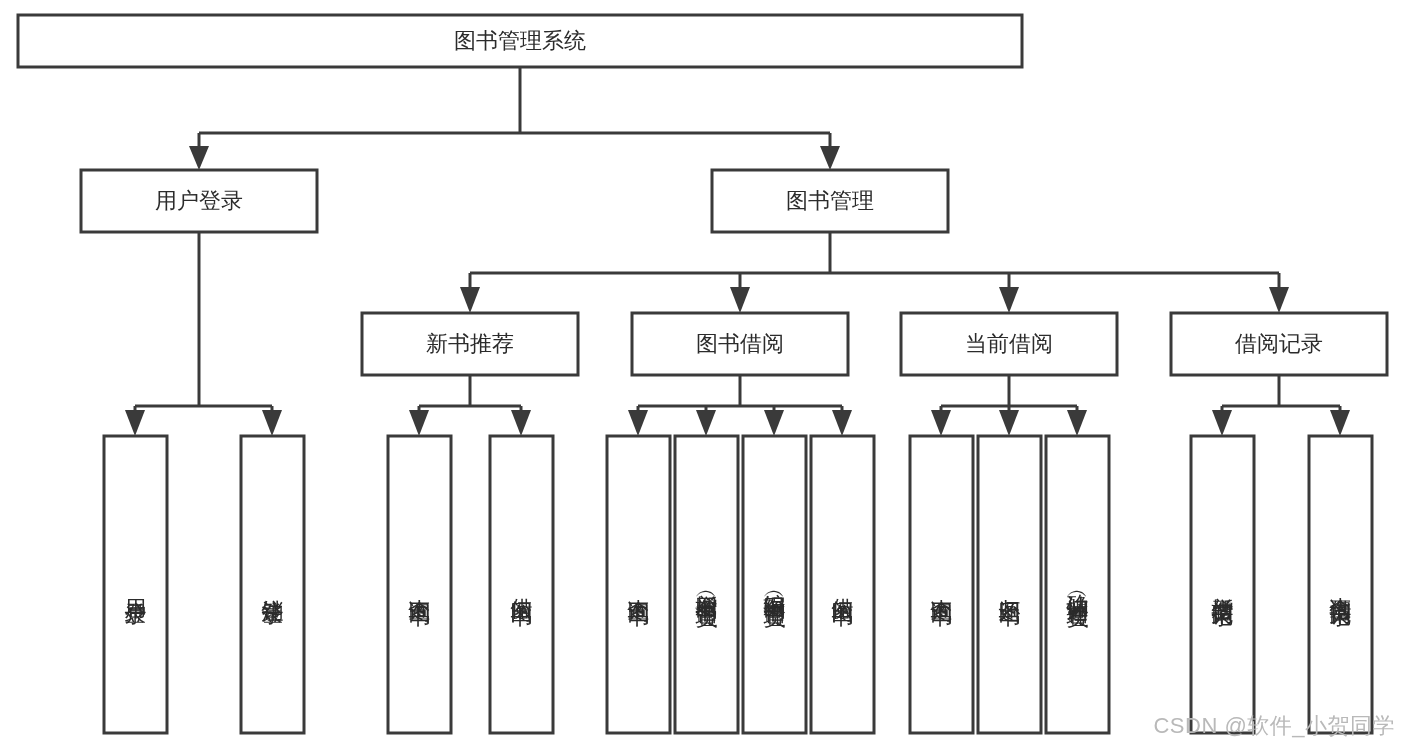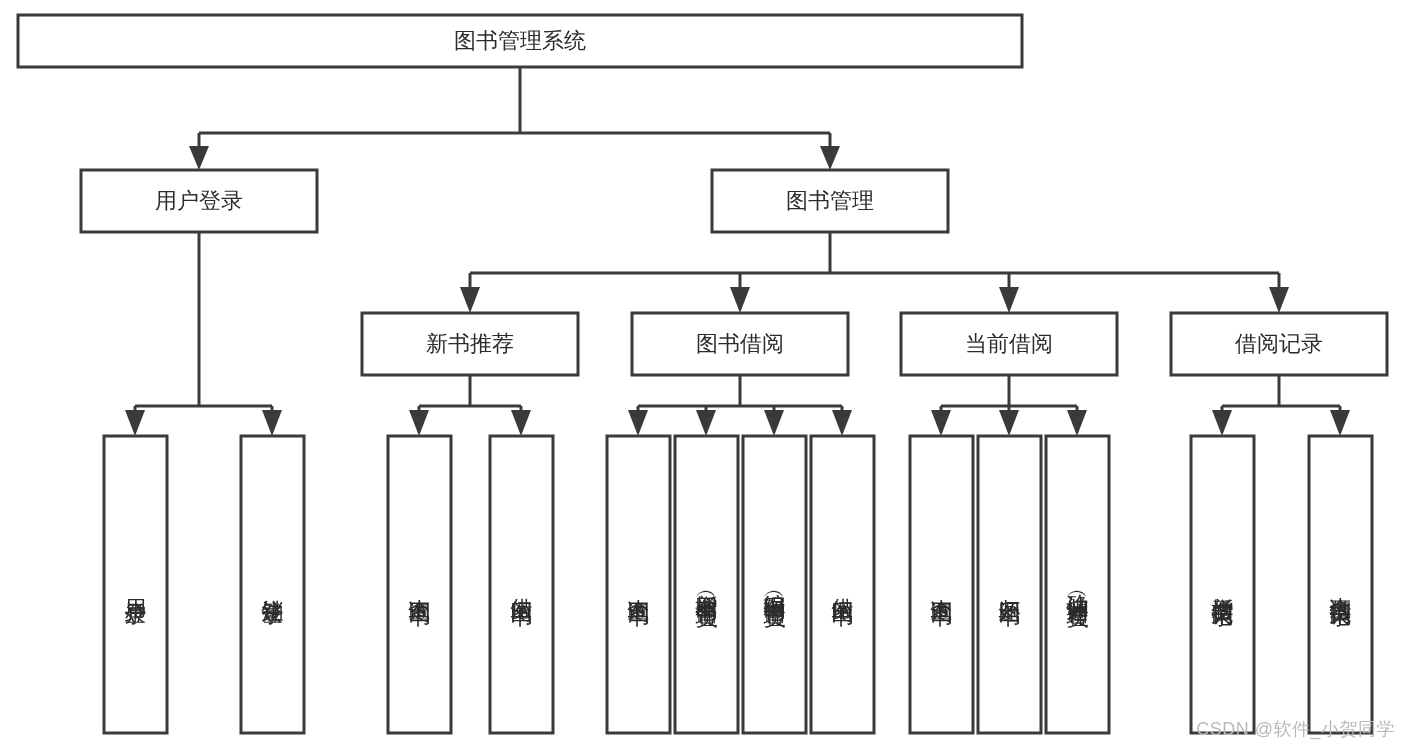--- a/index.html
+++ b/index.html
@@ -64,21 +64,21 @@
     display: flex;
     align-items: center;
     justify-content: center;
     pointer-events: none;
   }
   .watermark {
     position: absolute;
     right: 10px;
     bottom: 6px;
     font-family: "Liberation Sans", "DejaVu Sans", sans-serif;
-    font-size: 18px;
+    font-size: 22px;
     color: #b9b9b9;
     letter-spacing: 0.5px;
     white-space: nowrap;
   }
 </style>
 </head>
 <body>
 
 <div id="diagram-root">
 

